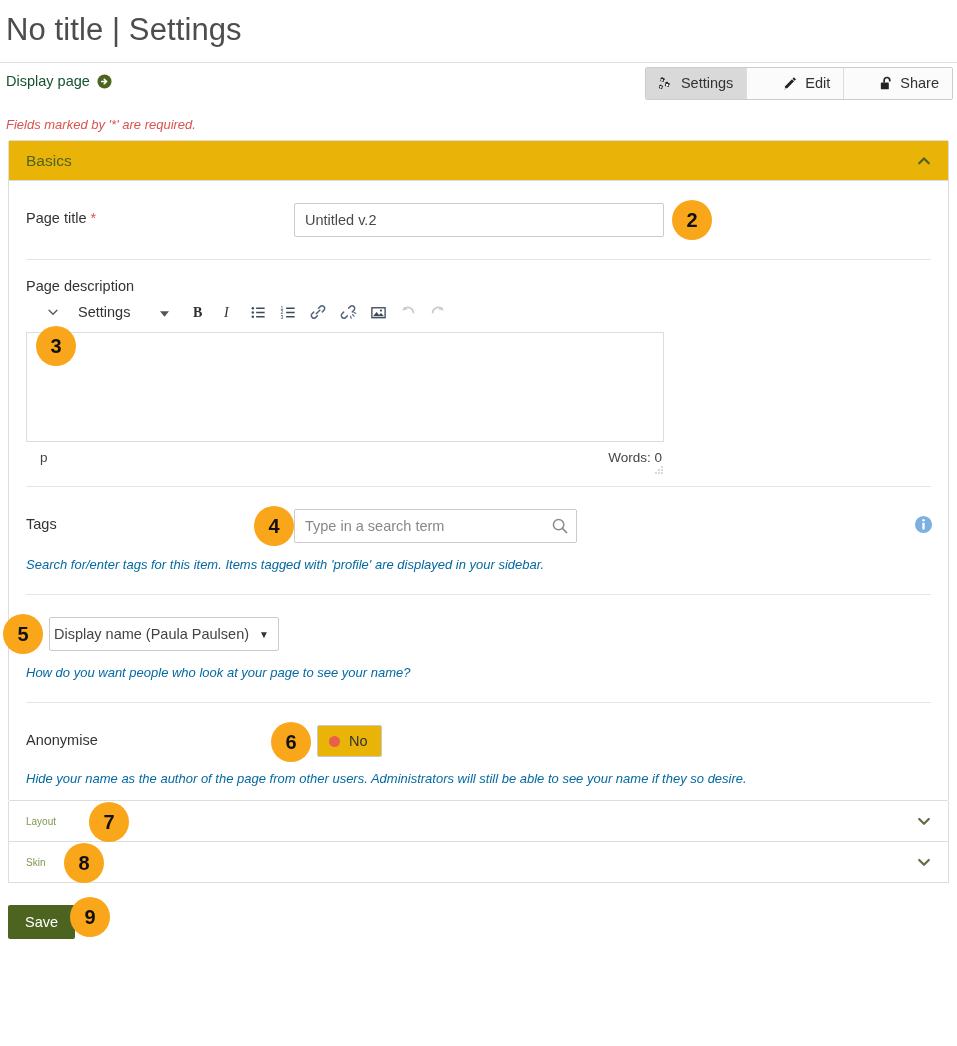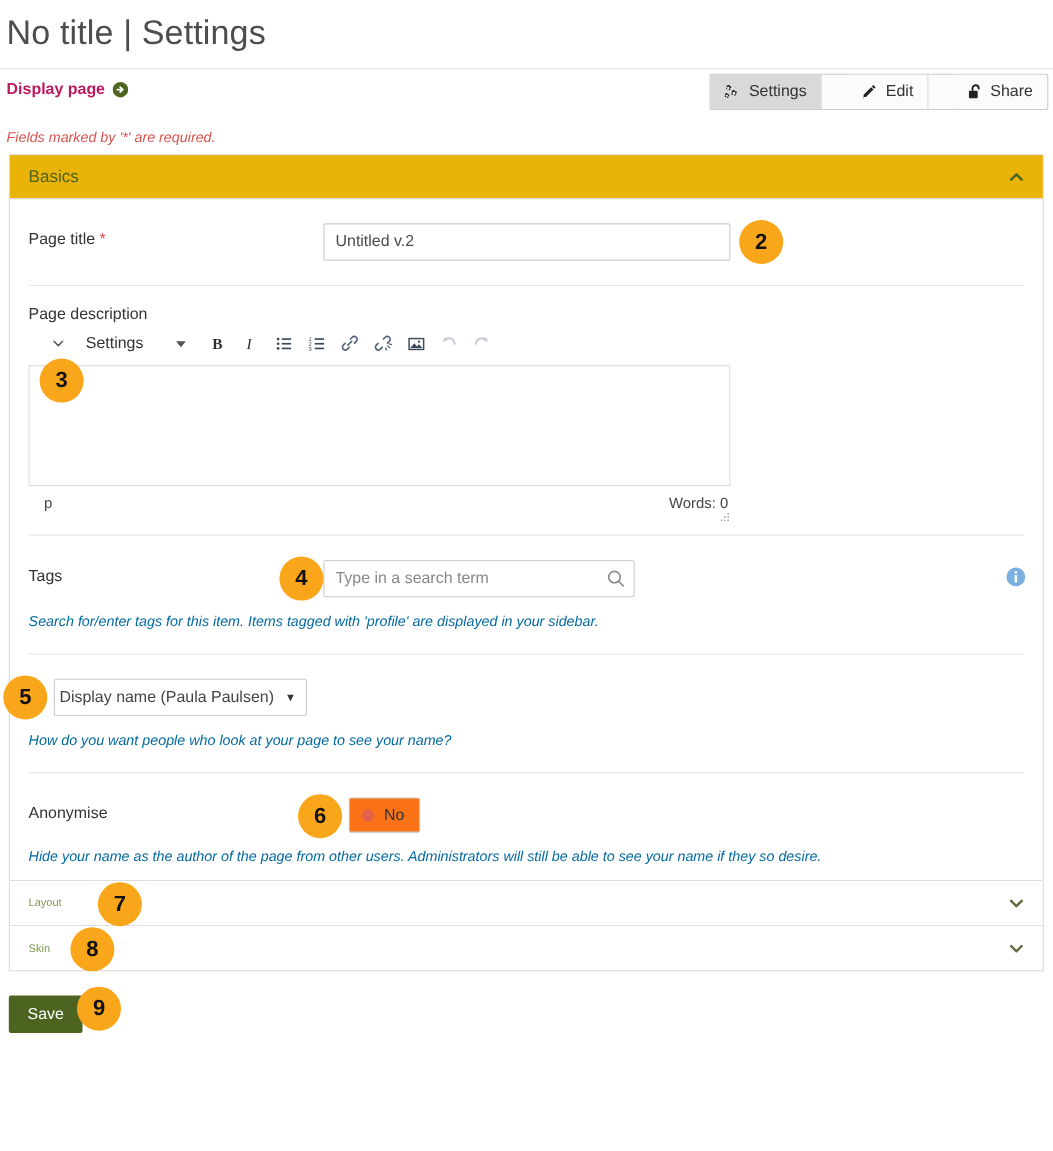--- a/index.html
+++ b/index.html
@@ -36,28 +36,27 @@
   .subheader {
     border-top: 1px solid #e0e0e0;
     height: 44px;
     position: relative;
     padding-left: 6px;
   }
   .display-page-link {
     position: absolute;
     left: 6px;
     top: 10px;
-    color: #be185d;
+    color: #14532d;
     font-size: 14.5px;
     text-decoration: none;
     display: flex;
     align-items: center;
     gap: 7px;
     cursor: pointer;
-    font-weight: bold;
   }
   .arrow-circle {
     display: inline-block;
     width: 15px;
     height: 15px;
     line-height: 0;
   }
 
   .btn-group {
     position: absolute;
@@ -261,21 +260,21 @@
     cursor: pointer;
   }
   .select-box .sv { flex: 1; }
   .caret { font-size: 10px; color: #333333; }
 
   
   .toggle-btn {
     display: inline-flex;
     align-items: center;
     gap: 9px;
-    background: #f97316;
+    background: #eab308;
     border: 1px solid #c9c9c9;
     border-radius: 2px;
     padding: 7px 13px 7px 11px;
     font-size: 14.5px;
     color: #333333;
     cursor: pointer;
     font-family: "Liberation Sans", sans-serif;
   }
   .dot {
     width: 11px; height: 11px; border-radius: 50%;

